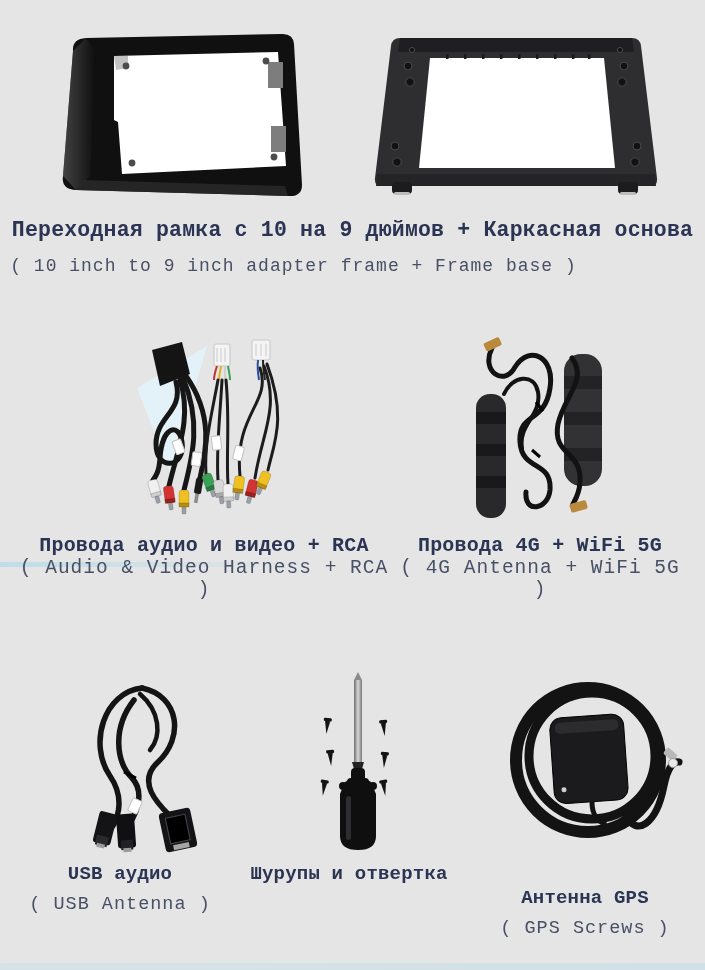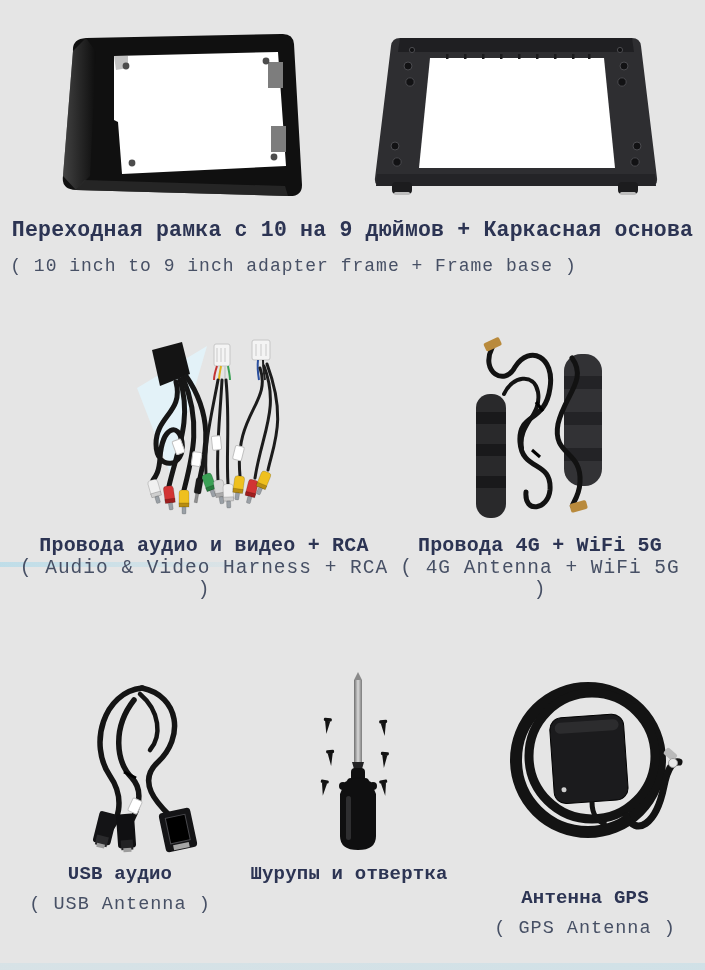--- a/index.html
+++ b/index.html
@@ -342,16 +342,16 @@
 
   <div id="cap-usb" class="caption cap-sm">
     <div class="ru cap-ru">USB аудио</div>
     <div class="en cap-en">( USB Antenna )</div>
   </div>
   <div id="cap-screws" class="caption cap-sm">
     <div class="ru cap-ru">Шурупы и отвертка</div>
   </div>
   <div id="cap-gps" class="caption cap-sm">
     <div class="ru cap-ru">Антенна GPS</div>
-    <div class="en cap-en">( GPS Antenna )</div>
+    <div class="en cap-en">( GPS Screws )</div>
   </div>
 
 </div>
 
 </body></html>

